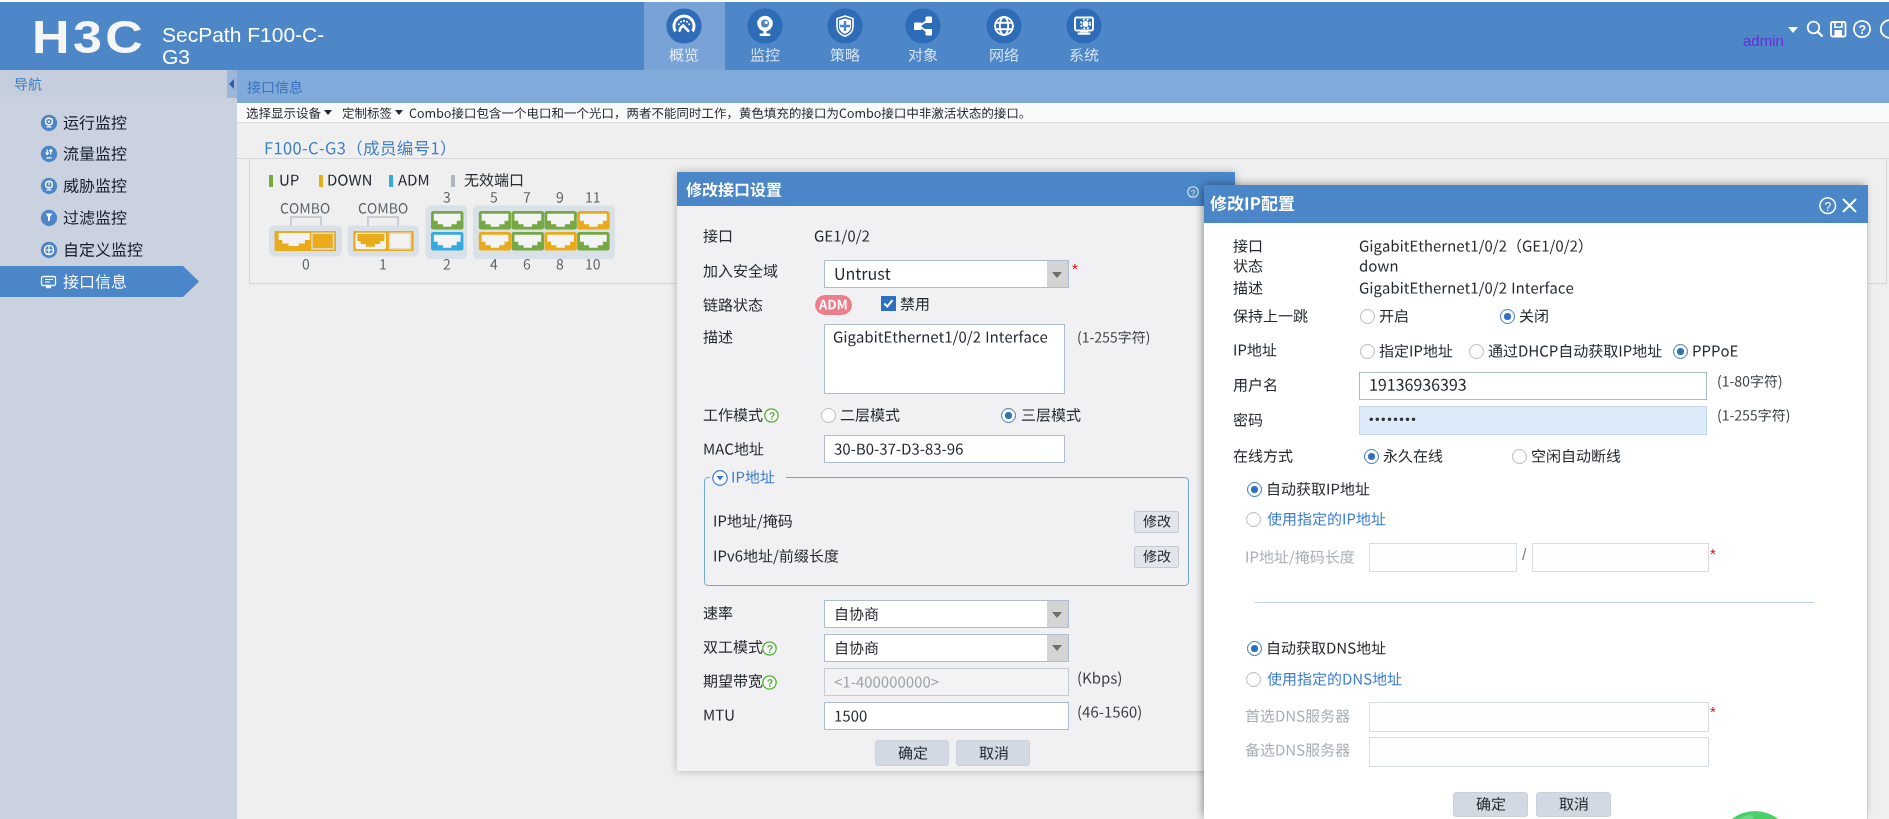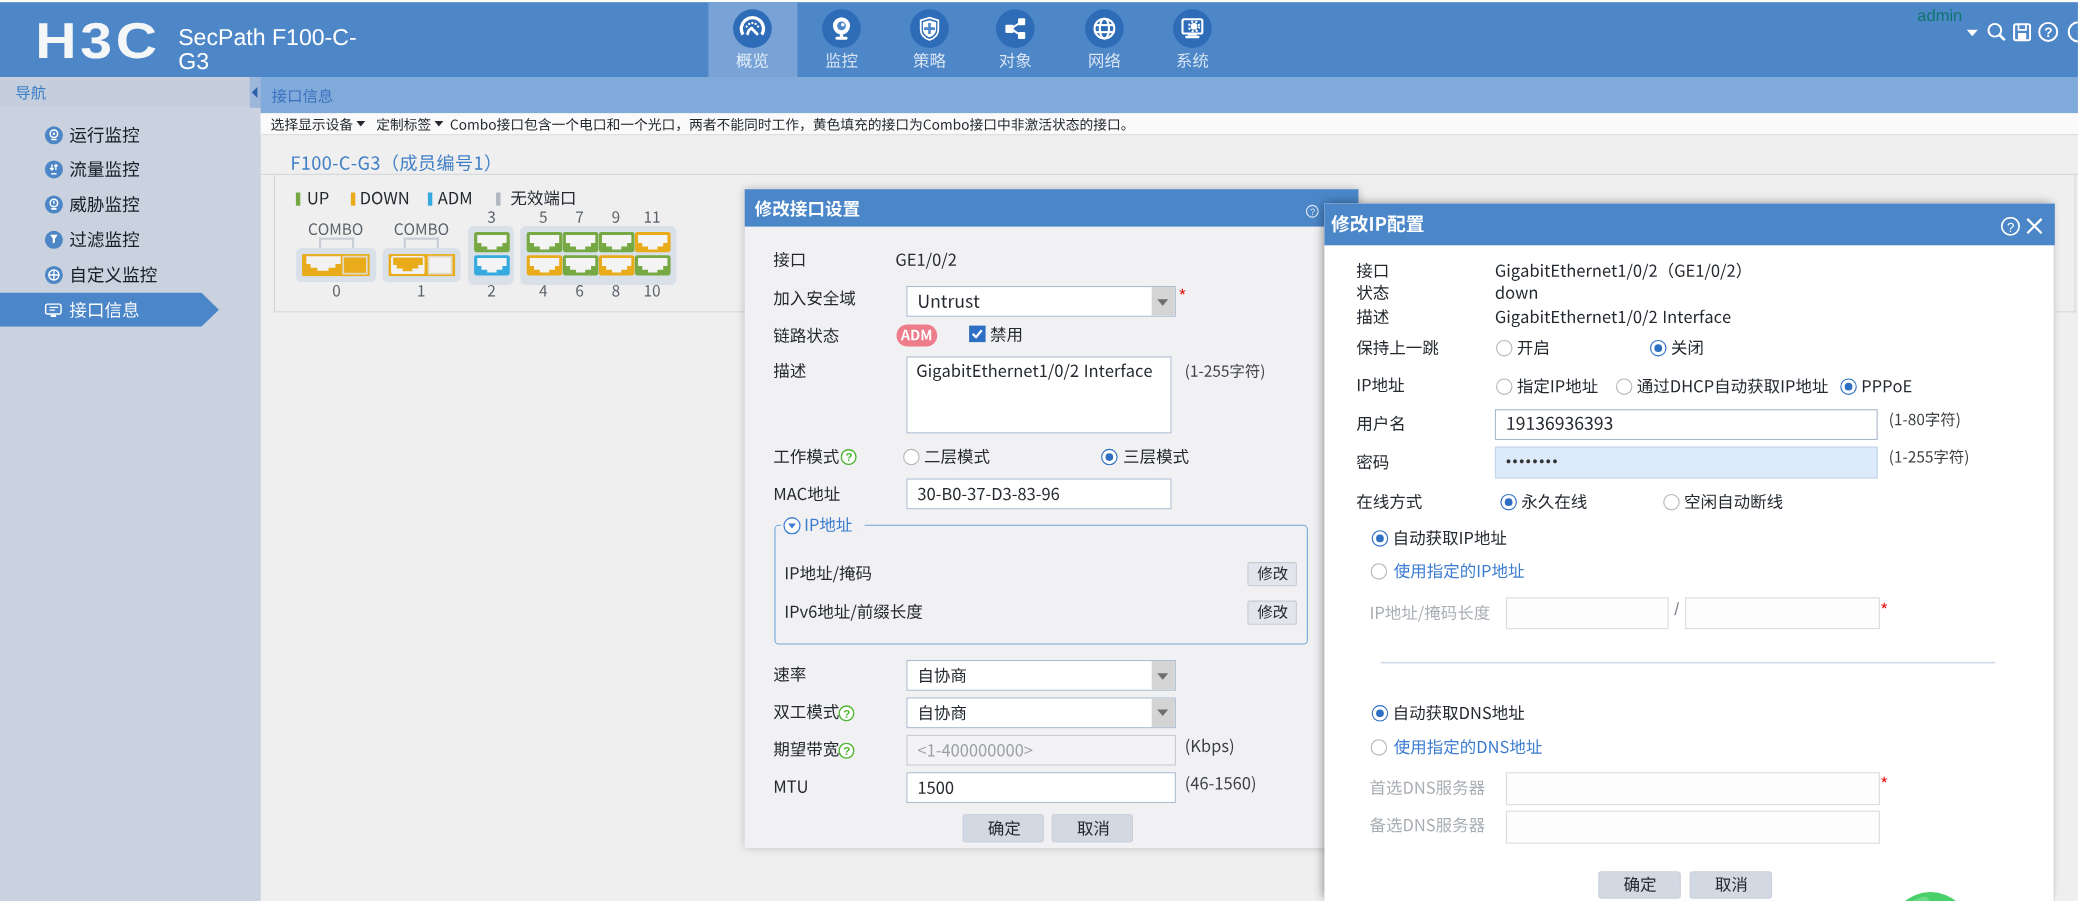--- a/index.html
+++ b/index.html
@@ -124,21 +124,21 @@
 <svg class="abs" style="left:1066px;top:8px;overflow:visible" width="36" height="36">
     <circle cx="18" cy="18" r="17.6" fill="#2e6cb7"></circle>
     <g transform="translate(18,18)">
       <rect x="-9" y="-8.5" width="18" height="13" rx="1.5" fill="none" stroke="#fff" stroke-width="1.9"></rect>
       <rect x="-4" y="4.5" width="8" height="2" fill="#fff"></rect>
       <rect x="-6.5" y="6.5" width="13" height="2.2" rx="1" fill="#fff"></rect>
       <circle cx="1.5" cy="-2" r="3" fill="#fff"></circle>
       <circle cx="1.5" cy="-2" r="4.6" fill="none" stroke="#fff" stroke-width="1.9" stroke-dasharray="1.8,1.9"></circle>
     </g>
   </svg>
-<div class="lat" style="left:1743px;top:6px;font-size:15px;color:#0f766e">admin</div>
+<div class="lat" style="left:1743px;top:32px;font-size:15px;color:#6d28d9">admin</div>
 <div class="abs" style="left:1788px;top:27px;width:0;height:0;border:5px solid transparent;border-top:6px solid #fff"></div>
 <svg class="abs" style="left:1805px;top:19px" width="84" height="22">
 <g fill="none" stroke="#fff" stroke-width="1.8">
 <circle cx="8.5" cy="8.5" r="5.8"></circle>
       <line x1="12.8" y1="12.8" x2="17.5" y2="17.5" stroke-width="2.4"></line>
 <rect x="26" y="3" width="14.5" height="14.5" rx="1.5"></rect>
       <path d="M30,3.6 v4.6 h6.8 v-4.6" stroke-width="1.6"></path>
       <rect x="29.5" y="11" width="7.5" height="6" fill="#fff" stroke="none"></rect>
 <circle cx="57" cy="10" r="8.2"></circle>
 <circle cx="84.5" cy="10" r="8.8"></circle>

